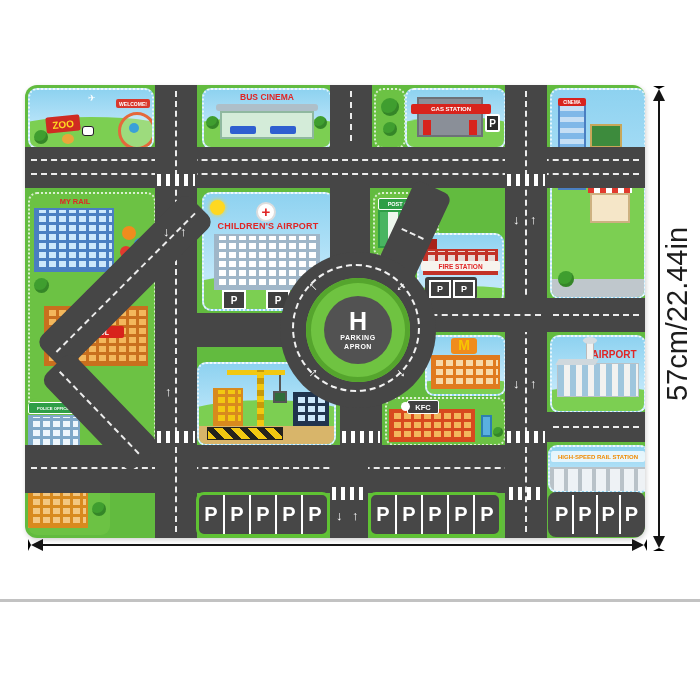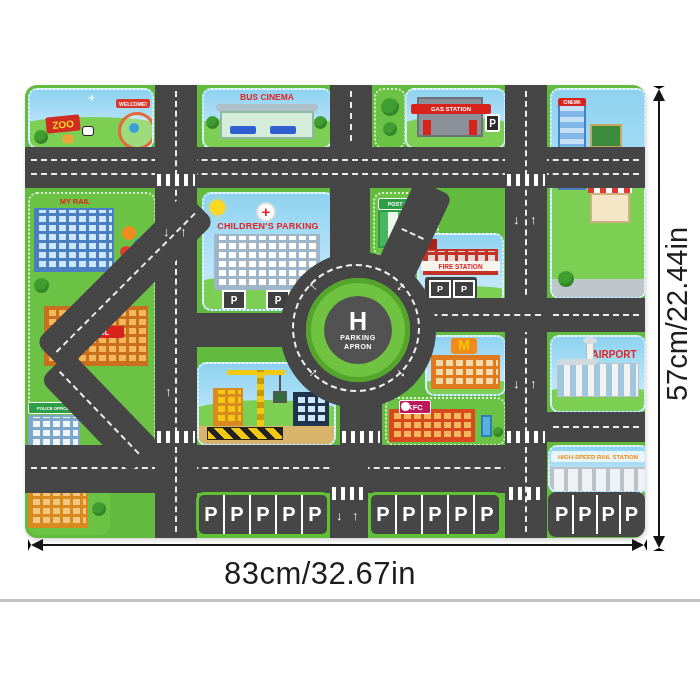--- a/index.html
+++ b/index.html
@@ -132,21 +132,21 @@
       <div class="abs gw" style="left:14px;top:112px;width:104px;height:60px;--f:#c96f1e;--w:#f3b75c;"></div>
       <div class="abs banner" style="left:34px;top:132px;width:60px;height:12px;background:#d8231c;color:#fff;font-size:7px;">SCHOOL</div>
       <div class="tree" style="left:4px;top:84px;width:15px;height:15px;"></div>
     </div>
 
     <div class="panel sky" style="left:177px;top:107px;width:128px;height:115px;">
       <div class="hill" style="height:30%;"></div>
       <div class="abs" style="left:6px;top:6px;width:15px;height:15px;border-radius:50%;background:#ffd821;box-shadow:0 0 4px #ffd821;"></div>
       <div class="abs" style="left:52px;top:8px;width:20px;height:20px;border-radius:50%;background:#fff;border:2px solid #ddd;box-sizing:border-box;color:#e02525;font-weight:bold;font-size:15px;line-height:16px;text-align:center;">+</div>
       <div class="abs gw" style="left:10px;top:40px;width:106px;height:56px;--f:#9fb6c8;--w:#ffffff;"></div>
-      <div class="abs lbl-red" style="left:0;top:27px;width:100%;font-size:9px;letter-spacing:.2px;">CHILDREN'S PARKING</div>
+      <div class="abs lbl-red" style="left:0;top:27px;width:100%;font-size:9px;letter-spacing:.2px;">CHILDREN'S AIRPORT</div>
       <div class="stall-sm" style="left:18px;top:96px;">P</div>
       <div class="stall-sm" style="left:62px;top:96px;">P</div>
     </div>
 
     <div class="panel grassp" style="left:348px;top:107px;width:62px;height:61px;">
       <div class="abs banner" style="left:3px;top:4px;width:54px;height:10px;background:#2e9e46;color:#fff;font-size:5.5px;border:1px solid #fff;">POST OFFICE</div>
       <div class="abs" style="left:3px;top:16px;width:54px;height:38px;background:#eef7ee;border:2px solid #2e9e46;box-sizing:border-box;background-image:repeating-linear-gradient(90deg,#49b561 0 8px,transparent 8px 18px);"></div>
     </div>
 
     <div class="panel sky" style="left:392px;top:148px;width:83px;height:67px;">
@@ -172,21 +172,21 @@
     </div>
 
     <div class="panel sky" style="left:400px;top:250px;width:77px;height:57px;">
       <div class="hill" style="height:26%;"></div>
       <div class="abs" style="left:24px;top:1px;width:26px;height:16px;background:#f08c1e;border-radius:3px;text-align:center;color:#f7c600;font-weight:bold;font-size:14px;line-height:15px;">M</div>
       <div class="abs gw" style="left:4px;top:18px;width:69px;height:34px;--f:#e07a1e;--w:#f7d9a8;"></div>
     </div>
 
     <div class="panel grassp" style="left:360px;top:312px;width:117px;height:45px;">
       <div class="abs gw" style="left:2px;top:10px;width:86px;height:33px;--f:#d8491e;--w:#f3b75c;"></div>
-      <div class="abs banner" style="left:12px;top:1px;width:30px;height:12px;background:#be185d;color:#fff;font-size:7.5px;border:1px solid #fff;">KFC</div>
+      <div class="abs banner" style="left:20px;top:1px;width:30px;height:12px;background:#404040;color:#fff;font-size:7.5px;border:1px solid #fff;">KFC</div>
       <div class="abs" style="left:14px;top:3px;width:9px;height:9px;border-radius:50%;background:#fff;"></div>
       <div class="abs" style="left:94px;top:16px;width:11px;height:22px;background:#5ab0e0;border:2px solid #2d7fb0;box-sizing:border-box;"></div>
       <div class="tree" style="left:106px;top:28px;width:10px;height:10px;"></div>
     </div>
 
     <div class="panel sky" style="left:525px;top:250px;width:92px;height:74px;">
       <div class="hill" style="height:34%;"></div>
       <div class="abs lbl-red" style="left:34px;top:12px;width:56px;font-size:10px;">AIRPORT</div>
       <div class="abs" style="left:34px;top:2px;width:8px;height:22px;background:#f2f2f0;border:1px solid #bbb;box-sizing:border-box;"></div>
       <div class="abs" style="left:31px;top:0;width:14px;height:7px;background:#d5dde2;border-radius:50%;"></div>
@@ -300,17 +300,16 @@
   </div>
 
   <div class="dim-line" style="left:658px;top:96px;width:2px;height:442px;"></div>
   <div class="tri" style="left:653px;top:86px;border-left:6px solid transparent;border-right:6px solid transparent;border-bottom:12px solid #151515;"></div>
   <div class="tri" style="left:653px;top:536px;border-left:6px solid transparent;border-right:6px solid transparent;border-top:12px solid #151515;"></div>
 
   <div class="dim-line" style="left:38px;top:544px;width:596px;height:2px;"></div>
   <div class="tri" style="left:28px;top:539px;border-top:6px solid transparent;border-bottom:6px solid transparent;border-right:12px solid #151515;"></div>
   <div class="tri" style="left:632px;top:539px;border-top:6px solid transparent;border-bottom:6px solid transparent;border-left:12px solid #151515;"></div>
 
-  <div class="dim-w">83cm/32.67in</div>
   <div class="dim-h">57cm/22.44in</div>
 
   <div class="surface-line"></div>
 </div>
 
 </body></html>

